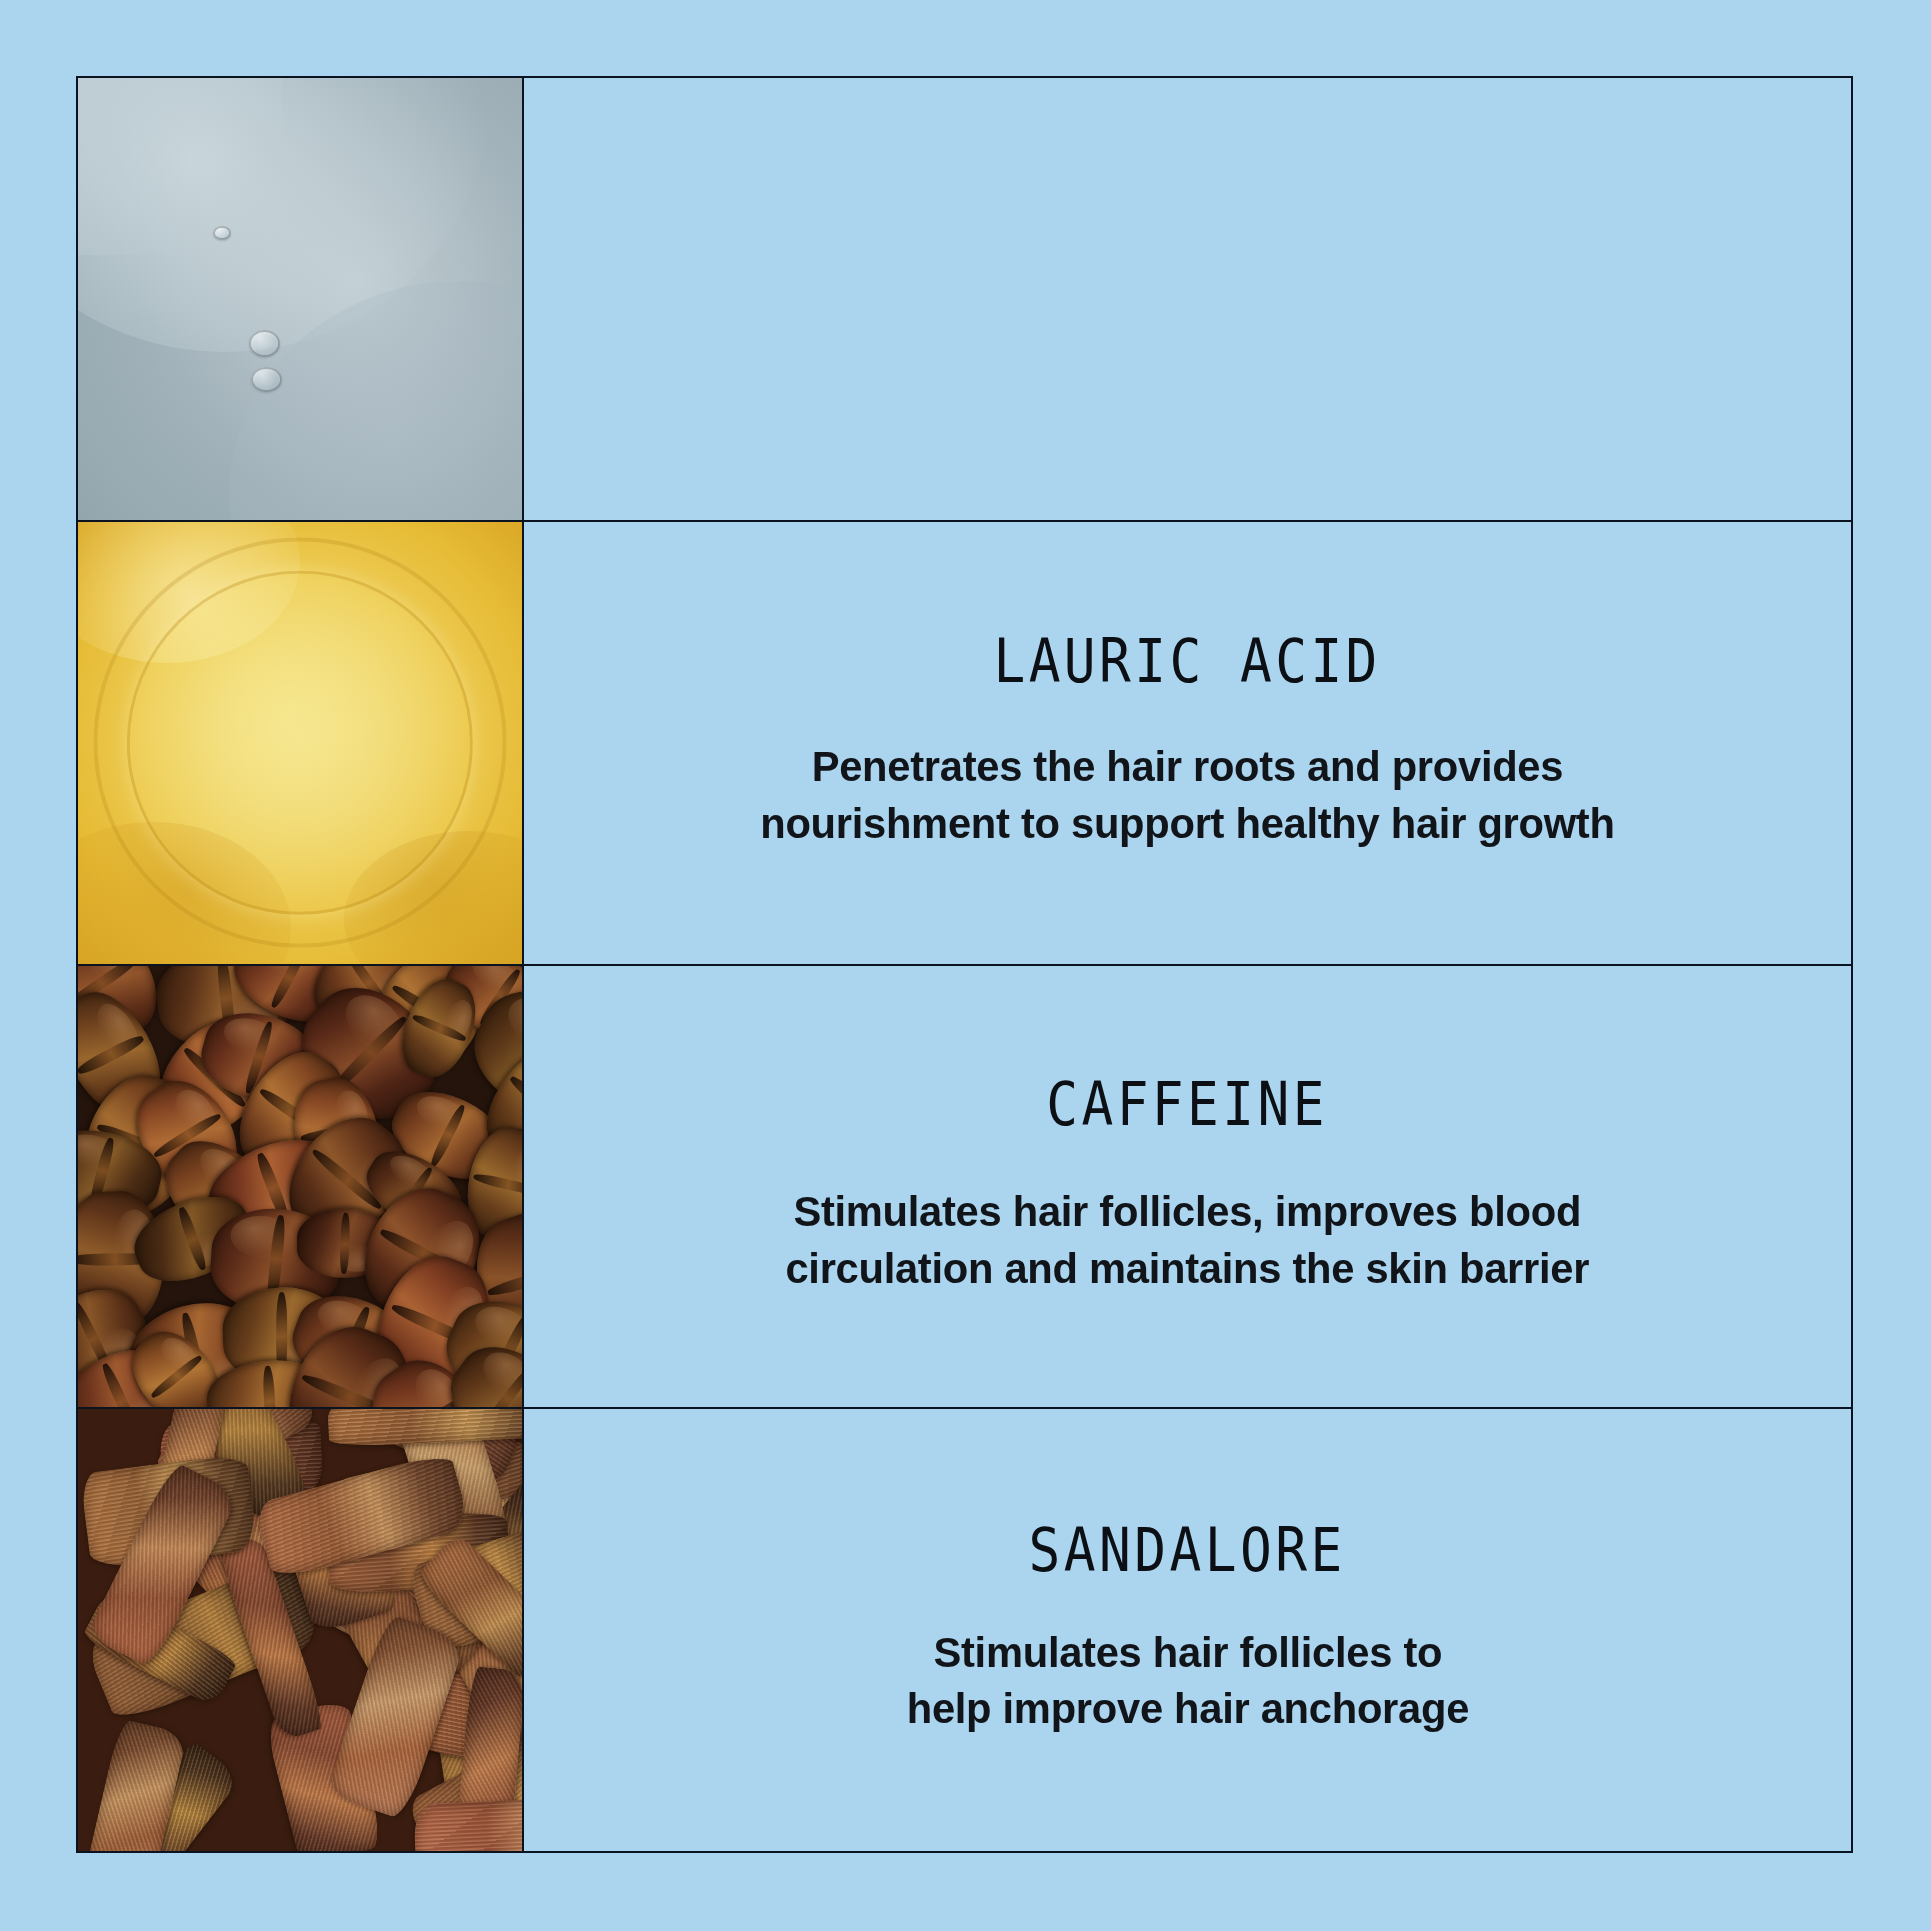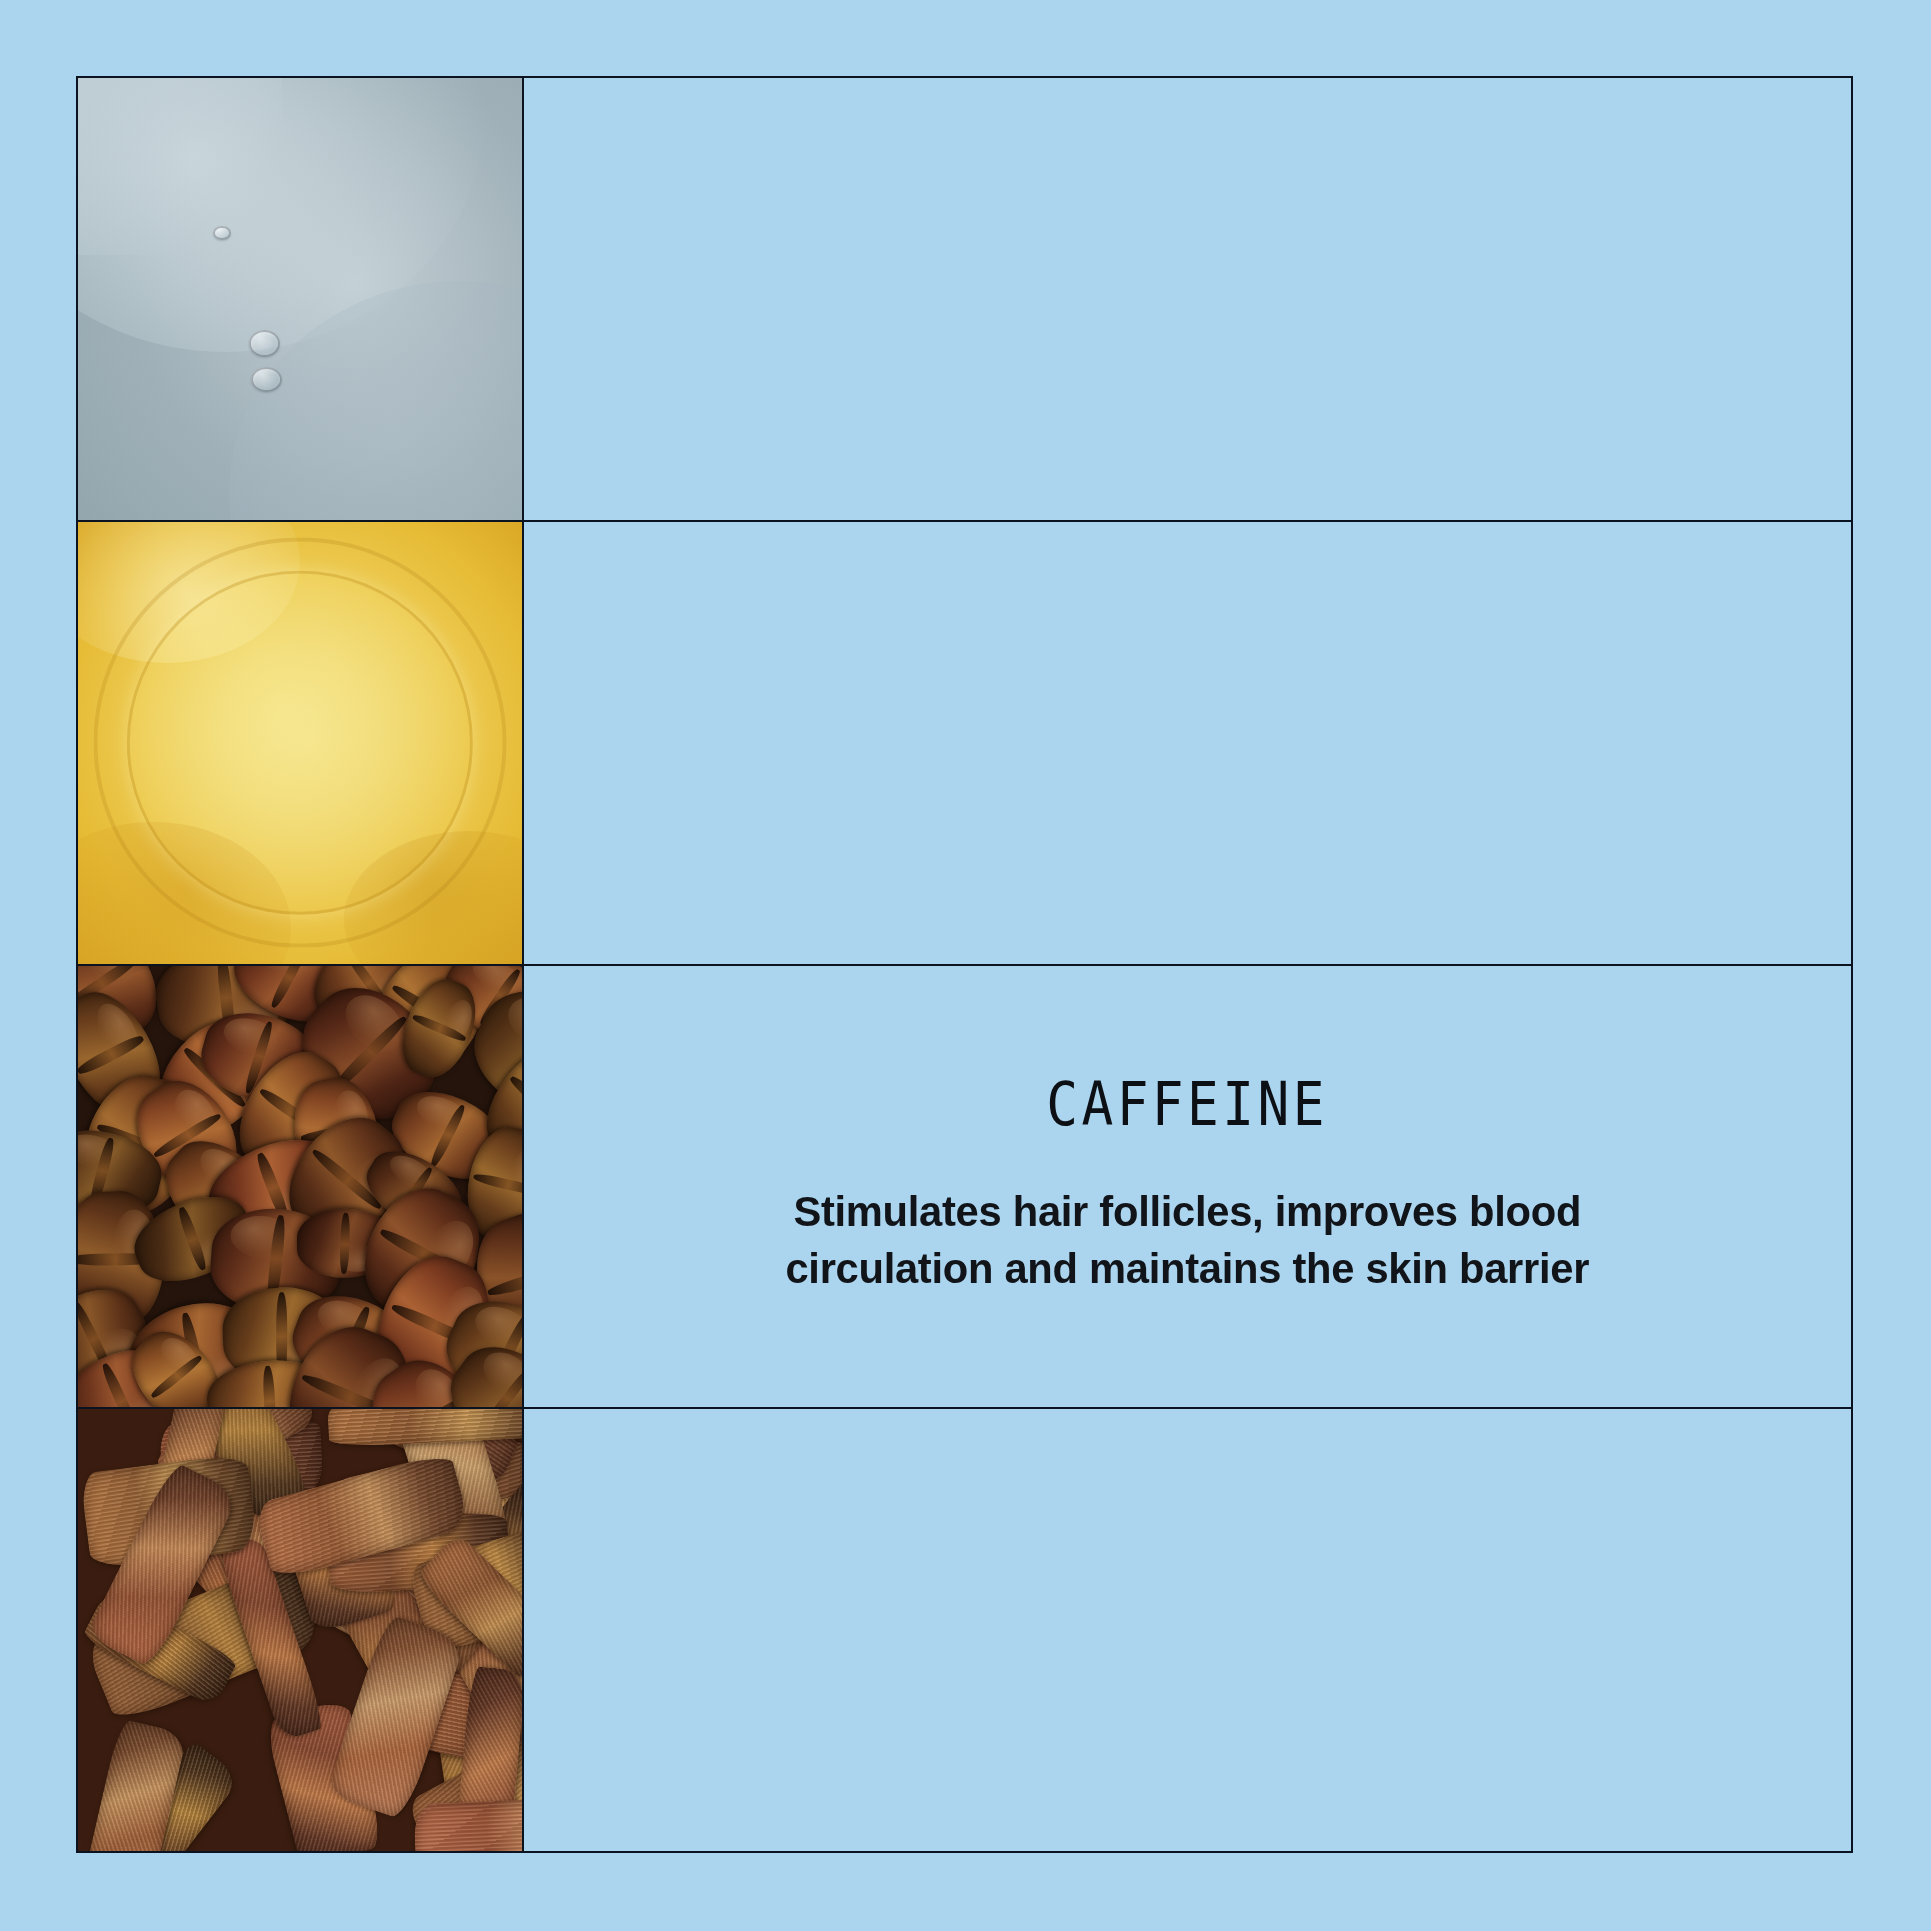--- a/index.html
+++ b/index.html
@@ -255,20 +255,27 @@
 
     <div class="ingredient-row row-2">
       <div class="swatch-cell">
         <div class="swatch-art art-oil">
           <div class="glint-tl"></div>
           <div class="glint-bl"></div>
           <div class="glint-br"></div>
           <div class="ring ring-2"></div>
           <div class="ring ring-1"></div>
         </div>
+      </div>
+      <div class="text-cell">
+        <h2 class="ingredient-name">LAURIC ACID</h2>
+        <p class="ingredient-desc">
+          <span class="line">Penetrates the hair roots and provides</span>
+          <span class="line">nourishment to support healthy hair growth</span>
+        </p>
       </div>
     </div>
 
     <div class="ingredient-row row-3">
       <div class="swatch-cell">
         <div class="swatch-art art-beans">
           <div class="beanfield" id="beanfield">
               <div class="bean" style="width: 25.1547%; height: 20.9963%; left: -4.28655%; top: -2.90732%; transform: rotate(53.8deg); background: linear-gradient(110deg, rgb(46, 22, 11) 0%, rgb(100, 49, 27) 26%, rgb(145, 84, 43) 50%, rgb(92, 45, 24) 72%, rgb(39, 18, 9) 100%);"></div>
               <div class="bean" style="width: 28.7419%; height: 21.0105%; left: 20.1007%; top: -0.336444%; transform: rotate(171.9deg); background: linear-gradient(110deg, rgb(45, 24, 11) 0%, rgb(98, 54, 26) 26%, rgb(143, 92, 43) 50%, rgb(90, 50, 24) 72%, rgb(38, 20, 9) 100%);"></div>
               <div class="bean" style="width: 23.05%; height: 15.5455%; left: 36.0462%; top: -1.17602%; transform: rotate(25.9deg); background: linear-gradient(110deg, rgb(49, 22, 11) 0%, rgb(106, 50, 28) 26%, rgb(151, 85, 45) 50%, rgb(98, 46, 26) 72%, rgb(41, 19, 10) 100%);"></div>
@@ -357,17 +364,24 @@
               <div class="chip" style="--g: 25deg; width: 33.1774%; height: 12.9021%; left: 73.7661%; top: 39.3773%; transform: rotate(44.1deg); background-image: repeating-linear-gradient(18deg, rgba(255, 240, 220, 0.13) 0px, rgba(255, 240, 220, 0.13) 1px, rgba(0, 0, 0, 0.14) 1.9px, rgba(0, 0, 0, 0.14) 3.9px), linear-gradient(108deg, rgb(181, 113, 67) 0%, rgb(146, 89, 51) 34%, rgb(197, 144, 81) 58%, rgb(106, 67, 39) 82%, rgb(78, 48, 27) 100%);"></div>
               <div class="chip" style="--g: -2deg; width: 35.0546%; height: 20.3633%; left: 5.16513%; top: 15.0693%; transform: rotate(-7.2deg); background-image: repeating-linear-gradient(-3deg, rgba(255, 240, 220, 0.13) 0px, rgba(255, 240, 220, 0.13) 1px, rgba(0, 0, 0, 0.14) 1.9px, rgba(0, 0, 0, 0.14) 3.9px), linear-gradient(87deg, rgb(185, 121, 68) 0%, rgb(150, 97, 53) 34%, rgb(199, 152, 86) 58%, rgb(111, 73, 41) 82%, rgb(82, 53, 29) 100%);"></div>
               <div class="chip" style="--g: -10deg; width: 42.5043%; height: 16.8454%; left: 41.5899%; top: 17.7371%; transform: rotate(-15.3deg); background-image: repeating-linear-gradient(-6deg, rgba(255, 240, 220, 0.13) 0px, rgba(255, 240, 220, 0.13) 1px, rgba(0, 0, 0, 0.14) 1.9px, rgba(0, 0, 0, 0.14) 3.9px), linear-gradient(84deg, rgb(188, 115, 73) 0%, rgb(155, 92, 54) 34%, rgb(200, 146, 91) 58%, rgb(115, 70, 43) 82%, rgb(87, 51, 31) 100%);"></div>
               <div class="chip" style="--g: -8deg; width: 49.9187%; height: 11.4392%; left: 64.0837%; top: 77.2161%; transform: rotate(-84.9deg); background-image: repeating-linear-gradient(-34deg, rgba(255, 240, 220, 0.13) 0px, rgba(255, 240, 220, 0.13) 1px, rgba(0, 0, 0, 0.14) 1.9px, rgba(0, 0, 0, 0.14) 3.9px), linear-gradient(56deg, rgb(174, 95, 64) 0%, rgb(139, 74, 49) 34%, rgb(195, 125, 75) 58%, rgb(100, 55, 37) 82%, rgb(71, 38, 25) 100%);"></div>
               <div class="chip" style="--g: 29deg; width: 44.4869%; height: 17.6426%; left: 74.0719%; top: 85.5717%; transform: rotate(-2.2deg); background-image: repeating-linear-gradient(-1deg, rgba(255, 240, 220, 0.13) 0px, rgba(255, 240, 220, 0.13) 1px, rgba(0, 0, 0, 0.14) 1.9px, rgba(0, 0, 0, 0.14) 3.9px), linear-gradient(89deg, rgb(189, 109, 76) 0%, rgb(158, 85, 56) 34%, rgb(201, 140, 94) 58%, rgb(119, 66, 44) 82%, rgb(90, 49, 32) 100%);"></div>
               <div class="chip" style="--g: 3deg; width: 35.6988%; height: 14.3838%; left: -2.40315%; top: 80.467%; transform: rotate(-77.1deg); background-image: repeating-linear-gradient(-31deg, rgba(255, 240, 220, 0.13) 0px, rgba(255, 240, 220, 0.13) 1px, rgba(0, 0, 0, 0.14) 1.9px, rgba(0, 0, 0, 0.14) 3.9px), linear-gradient(59deg, rgb(190, 120, 78) 0%, rgb(161, 96, 56) 34%, rgb(202, 150, 96) 58%, rgb(121, 74, 45) 82%, rgb(93, 55, 33) 100%);"></div>
               <div class="chip" style="--g: 4deg; width: 40.9742%; height: 15.795%; left: 1.0518%; top: 28.2794%; transform: rotate(-63.6deg); background-image: repeating-linear-gradient(-25deg, rgba(255, 240, 220, 0.13) 0px, rgba(255, 240, 220, 0.13) 1px, rgba(0, 0, 0, 0.14) 1.9px, rgba(0, 0, 0, 0.14) 3.9px), linear-gradient(65deg, rgb(186, 106, 69) 0%, rgb(151, 84, 53) 34%, rgb(199, 138, 87) 58%, rgb(112, 64, 41) 82%, rgb(83, 46, 29) 100%);"></div>
             </div>
         </div>
       </div>
+      <div class="text-cell">
+        <h2 class="ingredient-name">SANDALORE</h2>
+        <p class="ingredient-desc">
+          <span class="line">Stimulates hair follicles to</span>
+          <span class="line">help improve hair anchorage</span>
+        </p>
+      </div>
     </div>
 
   </div>
 </div>
 
 
 </body></html>

